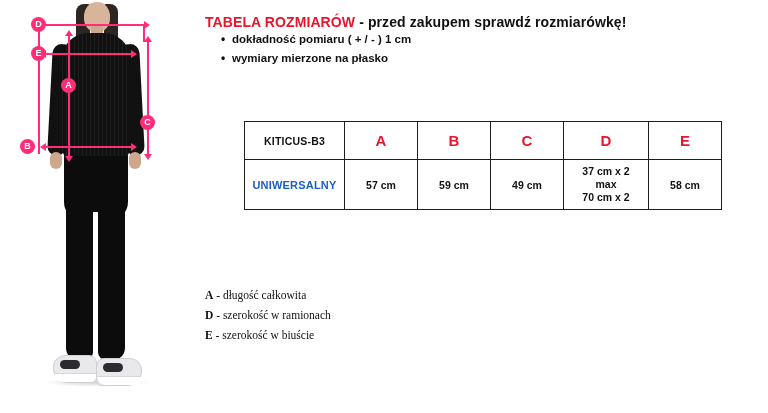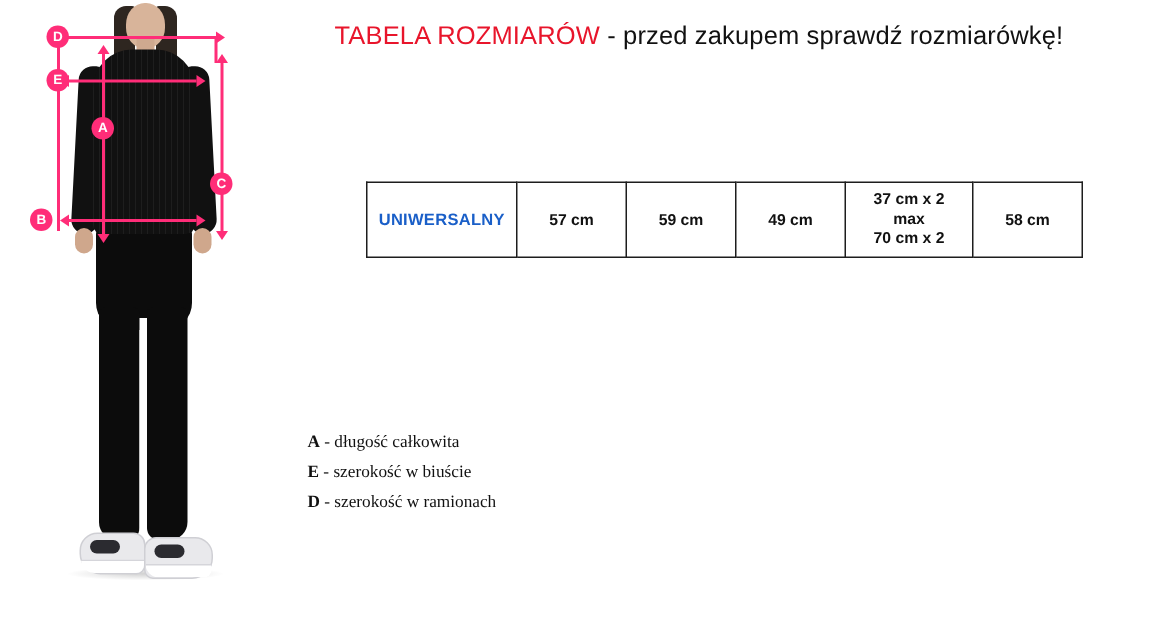--- a/index.html
+++ b/index.html
@@ -263,24 +263,24 @@
   
   #content {
     position: absolute;
     left: 200px;
     top: 0;
     width: 568px;
     height: 413px;
   }
   .headline {
     position: absolute;
-    left: 23px;
+    left: 5px;
     top: 14px;
-    font-size: 17px;
-    font-weight: normal;
+    font-size: 14px;
+    font-weight: bold;
     color: #111111;
     letter-spacing: 0.1px;
   }
   .headline .hl-red { color: #e8152b; }
   .bullets {
     position: absolute;
     left: 21px;
     top: 33px;
     font-size: 11.5px;
     font-weight: bold;
@@ -425,32 +425,44 @@
     <div class="arrow arrow-up" style="left:144px; top:36px;"></div>
     <div class="arrow arrow-down" style="left:144px; top:154px;"></div>
     <div class="mk-badge" style="left:140px; top:115px;">C</div>
   </div>
 </div>
 
 <div id="content">
 
   <div class="headline"><span class="hl-red">TABELA ROZMIARÓW</span><span> - przed zakupem sprawdź rozmiarówkę!</span></div>
 
+  <ul class="bullets">
+    <li>dokładność pomiaru ( + / - ) 1 cm</li>
+    <li>wymiary mierzone na płasko</li>
+  </ul>
 
   <table class="size-table">
     <tbody>
+        <tr class="head-row">
+      <td class="c0 label-cell">KITICUS-B3</td>
+      <td class="c1">A</td>
+      <td class="c2">B</td>
+      <td class="c3">C</td>
+      <td class="c4">D</td>
+      <td class="c5">E</td>
+    </tr>
     <tr class="data-row">
       <td class="c0 label-cell">UNIWERSALNY</td>
       <td class="c1">57 cm</td>
       <td class="c2">59 cm</td>
       <td class="c3">49 cm</td>
       <td class="c4 multi"><span id="val-d">37 cm x 2<br>max<br>70 cm x 2</span></td>
       <td class="c5">58 cm</td>
     </tr>
   </tbody>
     </table>
 
   <div class="legend">
     <div><b>A</b><span> - długość całkowita</span></div>
+    <div><b>D</b><span> - szerokość w ramionach</span></div>
     <div><b>E</b><span> - szerokość w biuście</span></div>
-    <div><b>D</b><span> - szerokość w ramionach</span></div>
   </div>
 </div>
 
 </body></html>

